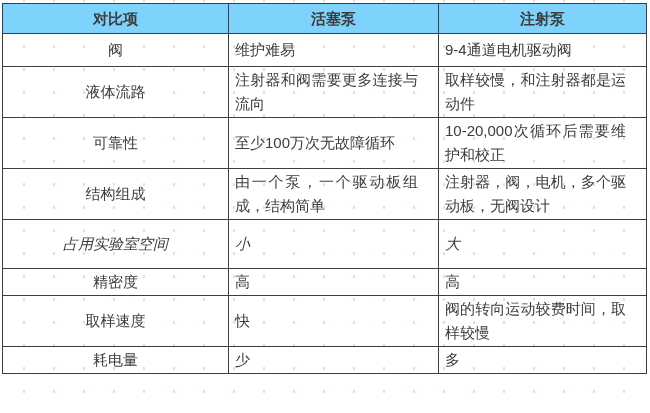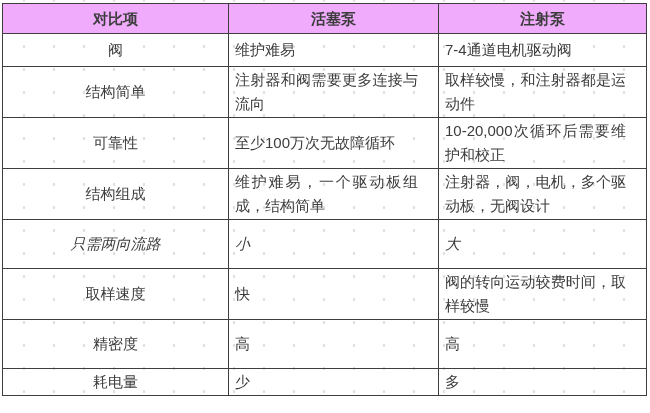--- a/index.html
+++ b/index.html
@@ -16,21 +16,21 @@
     border-collapse:collapse;table-layout:fixed;
     background:transparent;
   }
   th,td{
     border:1px solid #3e3e3e;
     font-size:15px;line-height:24px;color:#3c3c3c;
     overflow:hidden;
   }
   thead tr{height:30px;}
   th{
-    background:#f0abfc;
+    background:#7dd3fc;
     font-weight:bold;text-align:center;padding:2px 4px;
   }
   td.c-item{text-align:center;padding:1px 4px;}
   td.c-piston,td.c-syringe{
     text-align:justify;
     text-justify:inter-character;
     padding:1px 20px 1px 6px;
     vertical-align:middle;
   }
   tbody tr:nth-child(1){height:33px;}
@@ -57,51 +57,51 @@
     <tr>
       <th>对比项</th>
       <th>活塞泵</th>
       <th>注射泵</th>
     </tr>
   </thead>
   <tbody>
     <tr>
       <td class="c-item">阀</td>
       <td class="c-piston">维护难易</td>
-      <td class="c-syringe">7-4通道电机驱动阀</td>
+      <td class="c-syringe">9-4通道电机驱动阀</td>
     </tr>
     <tr>
-      <td class="c-item">结构简单</td>
+      <td class="c-item">液体流路</td>
       <td class="c-piston">注射器和阀需要更多连接与流向</td>
       <td class="c-syringe">取样较慢，和注射器都是运动件</td>
     </tr>
     <tr>
       <td class="c-item">可靠性</td>
       <td class="c-piston">至少100万次无故障循环</td>
       <td class="c-syringe">10-20,000次循环后需要维护和校正</td>
     </tr>
     <tr>
       <td class="c-item">结构组成</td>
-      <td class="c-piston">维护难易，一个驱动板组成，结构简单</td>
+      <td class="c-piston">由一个泵，一个驱动板组成，结构简单</td>
       <td class="c-syringe">注射器，阀，电机，多个驱动板，无阀设计</td>
     </tr>
     <tr>
-      <td class="c-item">只需两向流路</td>
+      <td class="c-item">占用实验室空间</td>
       <td class="c-piston">小</td>
       <td class="c-syringe">大</td>
+    </tr>
+    <tr>
+      <td class="c-item">精密度</td>
+      <td class="c-piston">高</td>
+      <td class="c-syringe">高</td>
     </tr>
     <tr>
       <td class="c-item">取样速度</td>
       <td class="c-piston">快</td>
       <td class="c-syringe">阀的转向运动较费时间，取样较慢</td>
-    </tr>
-    <tr>
-      <td class="c-item">精密度</td>
-      <td class="c-piston">高</td>
-      <td class="c-syringe">高</td>
     </tr>
     <tr>
       <td class="c-item">耗电量</td>
       <td class="c-piston">少</td>
       <td class="c-syringe">多</td>
     </tr>
   </tbody>
 </table>
 
 </body></html>

